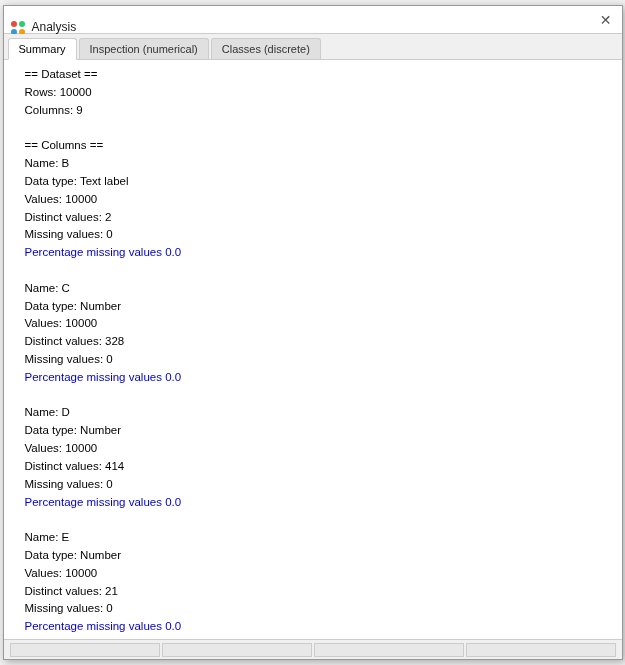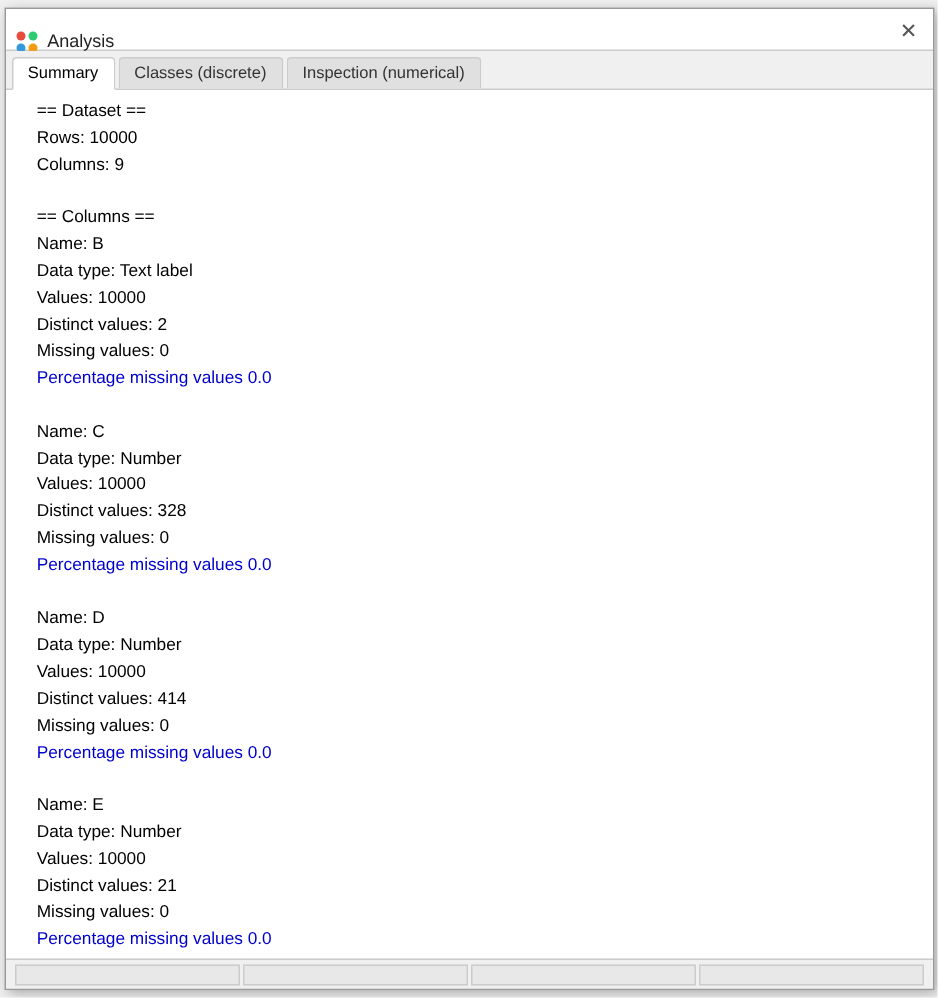--- a/index.html
+++ b/index.html
@@ -135,22 +135,22 @@
         <circle cx="4" cy="12" r="3" fill="#3498db"></circle>
         <circle cx="12" cy="12" r="3" fill="#f39c12"></circle>
       </svg>
       <span class="title-text">Analysis</span>
     </div>
     <button class="close-btn">✕</button>
   </div>
 
   <div class="tabs">
     <div class="tab active">Summary</div>
+    <div class="tab">Inspection (numerical)</div>
     <div class="tab">Classes (discrete)</div>
-    <div class="tab">Inspection (numerical)</div>
   </div>
 
   <div class="content-area">
     <div class="text-panel" id="summary-panel"><div class="line">== Dataset ==</div><div class="line">Rows: 10000</div><div class="line">Columns: 9</div><div>&nbsp;</div><div class="line">== Columns ==</div><div class="line">Name: B</div><div class="line">Data type: Text label</div><div class="line">Values: 10000</div><div class="line">Distinct values: 2</div><div class="line">Missing values: 0</div><div class="line" style="color: rgb(0, 0, 204);">Percentage missing values 0.0</div><div>&nbsp;</div><div class="line">Name: C</div><div class="line">Data type: Number</div><div class="line">Values: 10000</div><div class="line">Distinct values: 328</div><div class="line">Missing values: 0</div><div class="line" style="color: rgb(0, 0, 204);">Percentage missing values 0.0</div><div>&nbsp;</div><div class="line">Name: D</div><div class="line">Data type: Number</div><div class="line">Values: 10000</div><div class="line">Distinct values: 414</div><div class="line">Missing values: 0</div><div class="line" style="color: rgb(0, 0, 204);">Percentage missing values 0.0</div><div>&nbsp;</div><div class="line">Name: E</div><div class="line">Data type: Number</div><div class="line">Values: 10000</div><div class="line">Distinct values: 21</div><div class="line">Missing values: 0</div><div class="line" style="color: rgb(0, 0, 204);">Percentage missing values 0.0</div><div>&nbsp;</div></div>
   </div>
 
   <div class="status-bar">
     <div class="status-segments">
       <div class="status-seg"></div>
       <div class="status-seg"></div>

